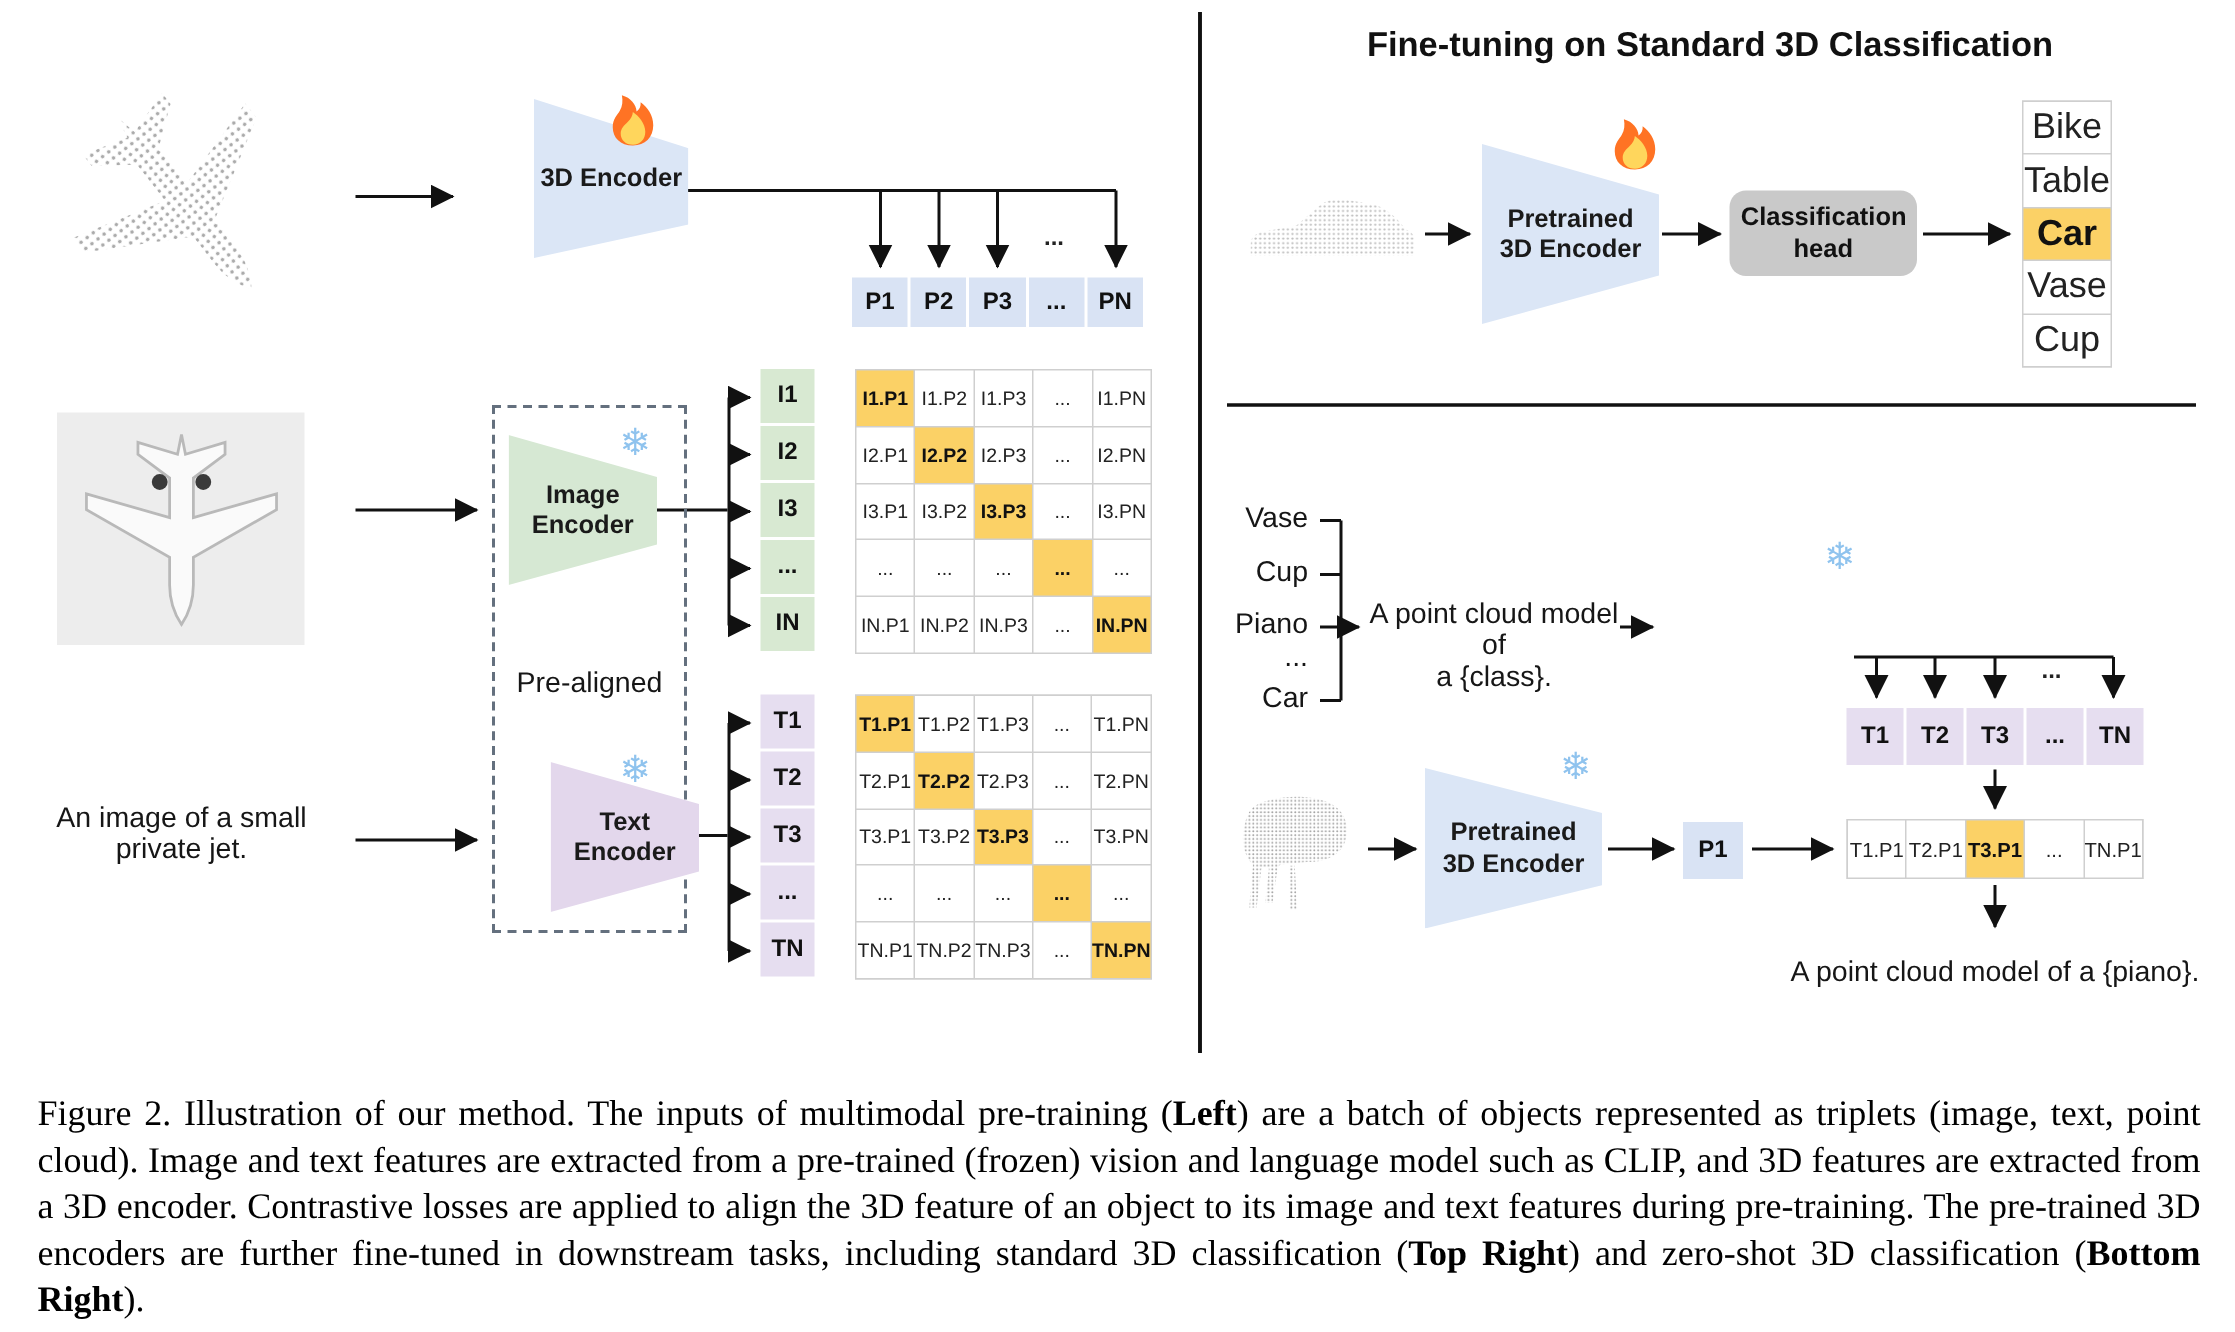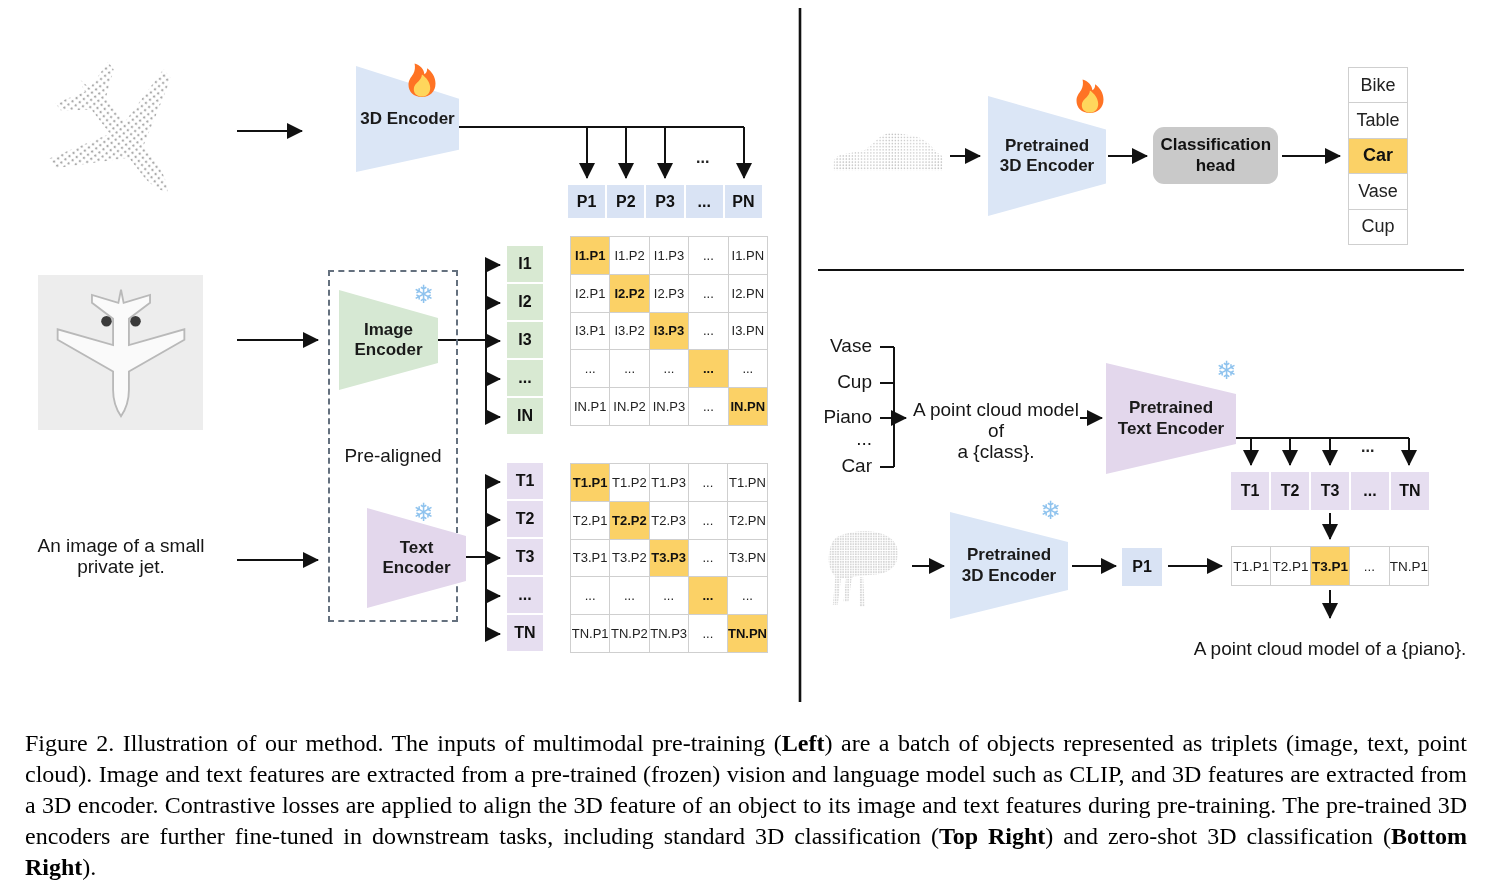--- a/index.html
+++ b/index.html
@@ -30,21 +30,21 @@
   .cell.purple { background:#e6def0; }
 
   
   .grid { position:absolute; display:grid; gap:1px; background:#cfcfcf; border:1px solid #cfcfcf; }
   .grid .mcell { background:#ffffff; display:flex; align-items:center; justify-content:center;
                  font-size:13px; color:#222; }
   .grid .mcell.hi { background:#fbd166; font-weight:700; color:#111; }
   .grid5x5 { grid-template-columns:repeat(5,1fr); grid-template-rows:repeat(5,1fr); }
   .gridrow { grid-template-columns:repeat(5,1fr); }
   .gridcol { grid-template-rows:repeat(5,1fr); }
-  #class-list .mcell { font-size:18px;text-align:center; }
+  #class-list .mcell { font-size:24px;text-align:center; }
   #result-row .mcell { font-size:13.5px; }
 
   .dashed-box { position:absolute; border:2px dashed #64707e; }
   .plainlabel { position:absolute; font-size:19px; color:#161616; text-align:center; line-height:21px; }
 
   .round-box { position:absolute; background:#c9c9c9; border-radius:11px;
                display:flex; align-items:center; justify-content:center; text-align:center;
                font-weight:700; font-size:17px; line-height:1.2; color:#111; }
 
   .p1box { position:absolute; background:#d9e3f4; display:flex; align-items:center;
@@ -196,21 +196,21 @@
   </div>
   <span class="snow" style="left:413px; top:500px;">❄</span>
 
   <div id="i-labels" class="strip col" style="left:507px; top:246px; width:36px; height:188px;">
       <div class="cell green">I1</div>
       <div class="cell green">I2</div>
       <div class="cell green">I3</div>
       <div class="cell green">...</div>
       <div class="cell green">IN</div>
     </div>
-  <div id="i-matrix" class="grid grid5x5" style="left:570px; top:236px; width:198px; height:190px;">
+  <div id="i-matrix" class="grid grid5x5" style="left:570px; top:246px; width:198px; height:190px;">
       <div class="mcell hi">I1.P1</div>
       <div class="mcell">I1.P2</div>
       <div class="mcell">I1.P3</div>
       <div class="mcell">...</div>
       <div class="mcell">I1.PN</div>
       <div class="mcell">I2.P1</div>
       <div class="mcell hi">I2.P2</div>
       <div class="mcell">I2.P3</div>
       <div class="mcell">...</div>
       <div class="mcell">I2.PN</div>
@@ -261,20 +261,21 @@
       <div class="mcell">...</div>
       <div class="mcell">TN.P1</div>
       <div class="mcell">TN.P2</div>
       <div class="mcell">TN.P3</div>
       <div class="mcell">...</div>
       <div class="mcell hi">TN.PN</div>
     </div>
 
   <div class="plainlabel" style="left:28px; top:535px; width:186px;">An image of a small private jet.</div>
 
+  <div class="abs sec-title" style="left:850px; top:16px; width:580px;">Fine-tuning on Standard 3D Classification</div>
 
   <svg class="abs" style="left:830px; top:122px;" width="115" height="66" viewBox="0 0 120 64">
     <path d="M4 48 L4 40 C4 35 8 32 15 31 L36 27 L50 15 C55 10 62 8 70 9 L86 12 C94 13 100 17 106 23 L112 30 C116 31 118 34 118 38 L117 48 Z" fill="url(#pcFaint)"></path>
   </svg>
 
   <div class="trap trap-blue" style="left:988px; top:96px; width:118px; height:120px;">
     <span style="width:108px">Pretrained 3D Encoder</span>
   </div>
   <svg class="abs" style="left:1074px; top:78px;" width="32" height="36" viewBox="0 0 32 36">
     <path d="M16 35 C7.5 35 2.5 29.8 2.5 22.8 C2.5 17.5 5.5 14.8 7.2 11.9 C9 8.9 9.3 5.4 8.6 1.5 C14.6 3.2 18 7.6 18.4 12.3 C20.3 11.2 21.3 9 21.1 6.2 C25.6 9.3 29.5 14.8 29.5 21.5 C29.5 29.5 24 35 16 35 Z" fill="#FF7324"></path>
@@ -298,23 +299,20 @@
   <div class="zsc" style="top:371px;">Cup</div>
   <div class="zsc" style="top:406px;">Piano</div>
   <div class="zsc" style="top:428px;">...</div>
   <div class="zsc" style="top:455px;">Car</div>
 
   <div class="plainlabel" style="left:903px; top:399px; width:186px;">
     <div>A point cloud model of</div>
     <div>a {class}.</div>
   </div>
 
-  <div class="trap trap-purple" style="left:1106px; top:363px; width:130px; height:111px;">
-    <span style="width:120px">Pretrained Text Encoder</span>
-  </div>
   <span class="snow" style="left:1216px; top:358px;">❄</span>
 
   <div id="t-row-zs" class="strip" style="left:1231px; top:472px; width:198px; height:38px;">
       <div class="cell purple">T1</div>
       <div class="cell purple">T2</div>
       <div class="cell purple">T3</div>
       <div class="cell purple">...</div>
       <div class="cell purple">TN</div>
     </div>
 

